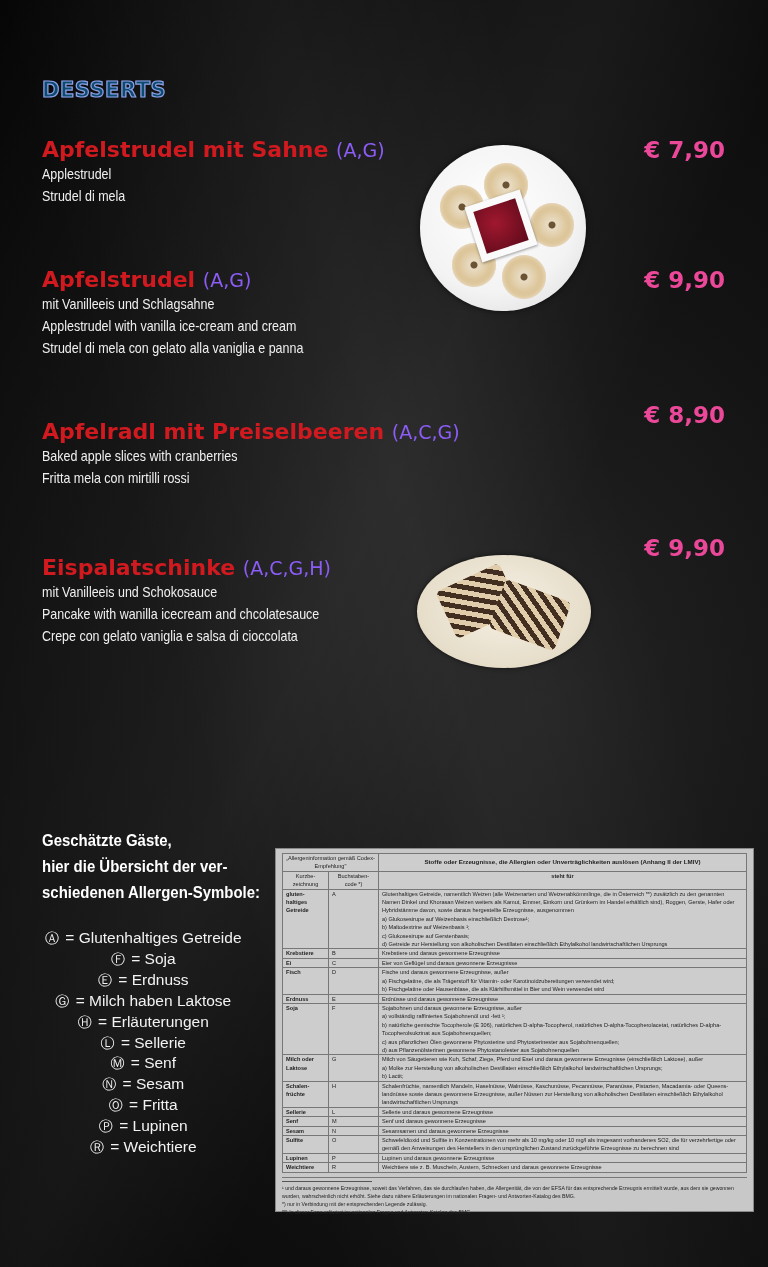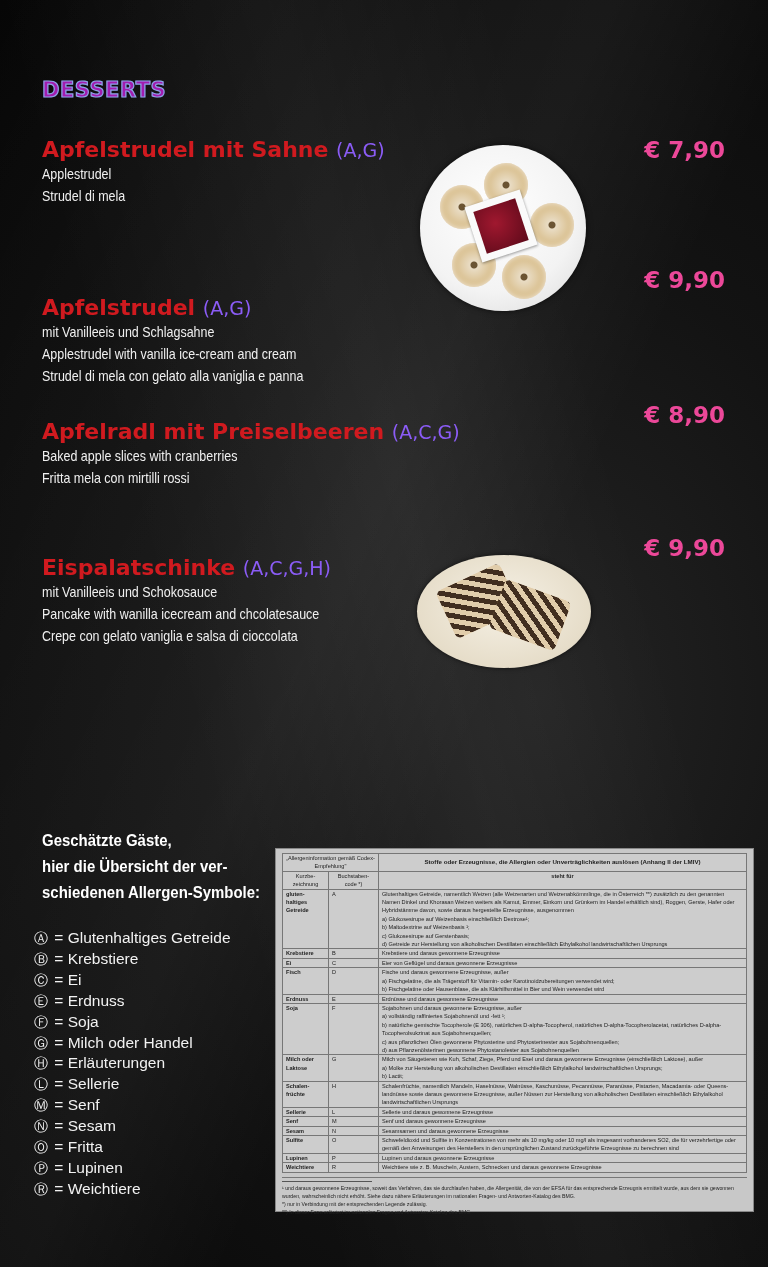--- a/index.html
+++ b/index.html
@@ -12,21 +12,21 @@
       radial-gradient(ellipse at 70% 55%, #242424 0%, #131313 45%, #060606 100%);
     color: #fff;
     font-family: "Liberation Sans", sans-serif;
   }
   .abs { position: absolute; }
   .section-title {
     left: 42px; top: 78px;
     font-family: "DejaVu Sans", sans-serif;
     font-weight: bold;
     font-size: 21px;
-    color: #a21caf;
+    color: #0c4a6e;
     letter-spacing: 0.5px;
     -webkit-text-stroke: 1.2px #8ea0e8;
     text-shadow: 0 0 1px #6f80d0;
   }
   .item { left: 42px; }
   .item-name {
     font-family: "DejaVu Sans", sans-serif;
     font-weight: bold;
     font-size: 22px;
     color: #d01a1f;
@@ -94,21 +94,21 @@
     left: 42px; top: 828px;
     font-family: "Liberation Sans", sans-serif;
     font-weight: bold;
     font-size: 17px;
     line-height: 26px;
     color: #fff;
     transform: scaleX(0.88);
     transform-origin: left;
     white-space: nowrap;
   }
-  .legend { left: 34px; top: 928px; }
+  .legend { left: 45px; top: 928px; text-align: center; }
   .legend-row {
     font-family: "Liberation Sans", sans-serif;
     font-size: 15.5px;
     line-height: 19.9px;
     color: #f2f2f2;
     white-space: nowrap;
   }
   .legend-sym { font-family: "DejaVu Sans", sans-serif; font-size: 14px; margin-right: 2px; }
 
   .table-card {
@@ -166,21 +166,21 @@
 
 <div class="abs plate">
   <div class="ring" style="left:20px; top:40px;"></div>
   <div class="ring" style="left:64px; top:18px;"></div>
   <div class="ring" style="left:110px; top:58px;"></div>
   <div class="ring" style="left:32px; top:98px;"></div>
   <div class="ring" style="left:82px; top:110px;"></div>
   <div class="jam-bowl"></div>
 </div>
 
-<div class="abs item" style="top:267px;margin-top:28px;">
+<div class="abs item" style="top:267px;">
   <div class="item-name">
     <span>Apfelstrudel</span>
     <span class="item-allergens">(A,G)</span>
   </div>
   <div class="item-desc">mit Vanilleeis und Schlagsahne</div>
   <div class="item-desc">Applestrudel with vanilla ice-cream and cream</div>
   <div class="item-desc">Strudel di mela con gelato alla vaniglia e panna</div>
 </div>
 <div class="abs price" style="top:267px;">€ 9,90</div>
 
@@ -211,25 +211,23 @@
 </div>
 
 <div class="abs intro">
   <div>Geschätzte Gäste,</div>
   <div>hier die Übersicht der ver-</div>
   <div>schiedenen Allergen-Symbole:</div>
 </div>
 
 <div class="abs legend">
   <div class="legend-row"><span class="legend-sym">Ⓐ</span> <span>= Glutenhaltiges Getreide</span></div>
-  <div class="legend-row"><span class="legend-sym">Ⓑ</span> <span>= Krebstiere</span></div>
-  <div class="legend-row"><span class="legend-sym">Ⓒ</span> <span>= Ei</span></div>
+  <div class="legend-row"><span class="legend-sym">Ⓕ</span> <span>= Soja</span></div>
   <div class="legend-row"><span class="legend-sym">Ⓔ</span> <span>= Erdnuss</span></div>
-  <div class="legend-row"><span class="legend-sym">Ⓕ</span> <span>= Soja</span></div>
-  <div class="legend-row"><span class="legend-sym">Ⓖ</span> <span>= Milch oder Handel</span></div>
+  <div class="legend-row"><span class="legend-sym">Ⓖ</span> <span>= Milch haben Laktose</span></div>
   <div class="legend-row"><span class="legend-sym">Ⓗ</span> <span>= Erläuterungen</span></div>
   <div class="legend-row"><span class="legend-sym">Ⓛ</span> <span>= Sellerie</span></div>
   <div class="legend-row"><span class="legend-sym">Ⓜ</span> <span>= Senf</span></div>
   <div class="legend-row"><span class="legend-sym">Ⓝ</span> <span>= Sesam</span></div>
   <div class="legend-row"><span class="legend-sym">Ⓞ</span> <span>= Fritta</span></div>
   <div class="legend-row"><span class="legend-sym">Ⓟ</span> <span>= Lupinen</span></div>
   <div class="legend-row"><span class="legend-sym">Ⓡ</span> <span>= Weichtiere</span></div>
 </div>
 
 <div class="abs table-card">

